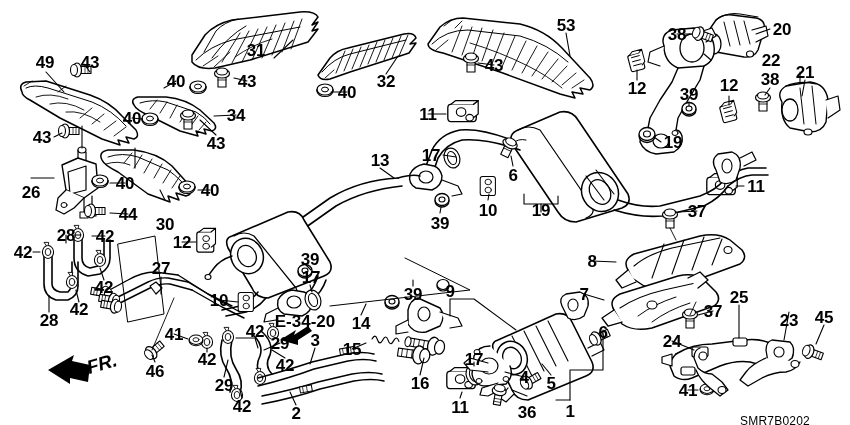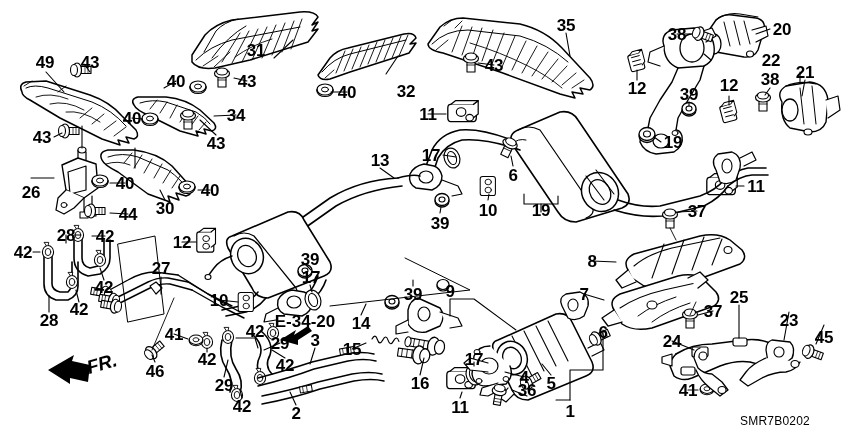--- a/index.html
+++ b/index.html
@@ -736,22 +736,22 @@
       <g fill="#000" stroke="none">
         <path d="M280 340 L296 330 L294 335 L308 326 L312 331 L298 340 L298 345 Z"></path>
       </g>
     </g>
   </svg>
 
   <div id="callout-layer">
       <div class="callout" style="left: 45px; top: 62px;">49</div>
       <div class="callout" style="left: 90px; top: 62px;">43</div>
       <div class="callout" style="left: 256px; top: 50px;">31</div>
-      <div class="callout" style="left: 386px; top: 91px; margin-left: 20px;">32</div>
-      <div class="callout" style="left: 566px; top: 25px;">35</div>
+      <div class="callout" style="left: 386px; top: 81px;">32</div>
+      <div class="callout" style="left: 566px; top: 25px;">53</div>
       <div class="callout" style="left: 677px; top: 34px;">38</div>
       <div class="callout" style="left: 782px; top: 29px;">20</div>
       <div class="callout" style="left: 723px; top: 60px; margin-left: 48px;">22</div>
       <div class="callout" style="left: 637px; top: 88px;">12</div>
       <div class="callout" style="left: 494px; top: 65px;">43</div>
       <div class="callout" style="left: 176px; top: 81px;">40</div>
       <div class="callout" style="left: 247px; top: 81px;">43</div>
       <div class="callout" style="left: 347px; top: 92px;">40</div>
       <div class="callout" style="left: 729px; top: 85px;">12</div>
       <div class="callout" style="left: 770px; top: 79px;">38</div>
@@ -760,21 +760,21 @@
       <div class="callout" style="left: 428px; top: 114px;">11</div>
       <div class="callout" style="left: 132px; top: 118px;">40</div>
       <div class="callout" style="left: 236px; top: 115px;">34</div>
       <div class="callout" style="left: 216px; top: 143px;">43</div>
       <div class="callout" style="left: 42px; top: 137px;">43</div>
       <div class="callout" style="left: 673px; top: 142px;">19</div>
       <div class="callout" style="left: 380px; top: 160px;">13</div>
       <div class="callout" style="left: 431px; top: 155px;">17</div>
       <div class="callout" style="left: 31px; top: 192px; text-align: center;">26</div>
       <div class="callout" style="left: 125px; top: 183px;">40</div>
-      <div class="callout" style="left: 165px; top: 208px;">30</div>
+      <div class="callout" style="left: 165px; top: 224px;">30</div>
       <div class="callout" style="left: 210px; top: 190px;">40</div>
       <div class="callout" style="left: 513px; top: 175px;">6</div>
       <div class="callout" style="left: 488px; top: 210px;">10</div>
       <div class="callout" style="left: 541px; top: 210px;">19</div>
       <div class="callout" style="left: 756px; top: 186px;">11</div>
       <div class="callout" style="left: 128px; top: 214px;">44</div>
       <div class="callout" style="left: 697px; top: 211px;">37</div>
       <div class="callout" style="left: 440px; top: 223px;">39</div>
       <div class="callout" style="left: 66px; top: 235px;">28</div>
       <div class="callout" style="left: 105px; top: 236px;">42</div>
@@ -783,21 +783,21 @@
       <div class="callout" style="left: 23px; top: 252px;">42</div>
       <div class="callout" style="left: 104px; top: 287px;">42</div>
       <div class="callout" style="left: 161px; top: 268px;">27</div>
       <div class="callout" style="left: 311px; top: 277px;">17</div>
       <div class="callout" style="left: 310px; top: 259px;">39</div>
       <div class="callout" style="left: 584px; top: 294px;">7</div>
       <div class="callout" style="left: 739px; top: 297px;">25</div>
       <div class="callout" style="left: 413px; top: 294px;">39</div>
       <div class="callout" style="left: 450px; top: 291px;">9</div>
       <div class="callout" style="left: 789px; top: 320px;">23</div>
-      <div class="callout" style="left: 824px; top: 317px; margin-top: 20px;">45</div>
+      <div class="callout" style="left: 824px; top: 317px;">45</div>
       <div class="callout" style="left: 219px; top: 300px;">10</div>
       <div class="callout" style="left: 49px; top: 320px;">28</div>
       <div class="callout" style="left: 79px; top: 309px;">42</div>
       <div class="callout" style="left: 255px; top: 331px;">42</div>
       <div class="callout" style="left: 361px; top: 323px;">14</div>
       <div class="callout" style="left: 713px; top: 311px;">37</div>
       <div class="callout" style="left: 174px; top: 334px;">41</div>
       <div class="callout" style="left: 352px; top: 349px;">15</div>
       <div class="callout" style="left: 280px; top: 343px;">29</div>
       <div class="callout" style="left: 315px; top: 340px;">3</div>
@@ -808,21 +808,21 @@
       <div class="callout" style="left: 224px; top: 385px;">29</div>
       <div class="callout" style="left: 420px; top: 383px;">16</div>
       <div class="callout" style="left: 474px; top: 359px;">17</div>
       <div class="callout" style="left: 524px; top: 377px;">4</div>
       <div class="callout" style="left: 551px; top: 383px;">5</div>
       <div class="callout" style="left: 603px; top: 332px;">6</div>
       <div class="callout" style="left: 688px; top: 390px;">41</div>
       <div class="callout" style="left: 242px; top: 406px;">42</div>
       <div class="callout" style="left: 296px; top: 413px;">2</div>
       <div class="callout" style="left: 460px; top: 407px;">11</div>
-      <div class="callout" style="left: 527px; top: 390px;">36</div>
+      <div class="callout" style="left: 527px; top: 412px;">36</div>
       <div class="callout" style="left: 570px; top: 411px;">1</div>
     </div>
 
   <div class="ref-tag" style="left:305px; top:322px;">E-34-20</div>
 
   <div class="drawing-code" style="left:775px; top:403px;margin-top:18px;">SMR7B0202</div>
 
   <div class="fr-label" style="left:102px; top:364px; transform:translate(-50%,-50%) rotate(-16deg);">FR.</div>
 
 </div>

